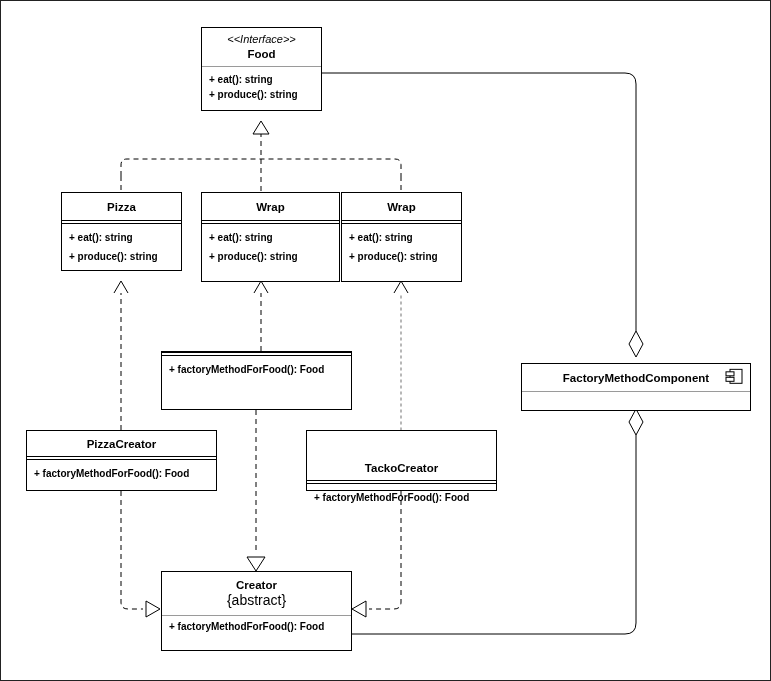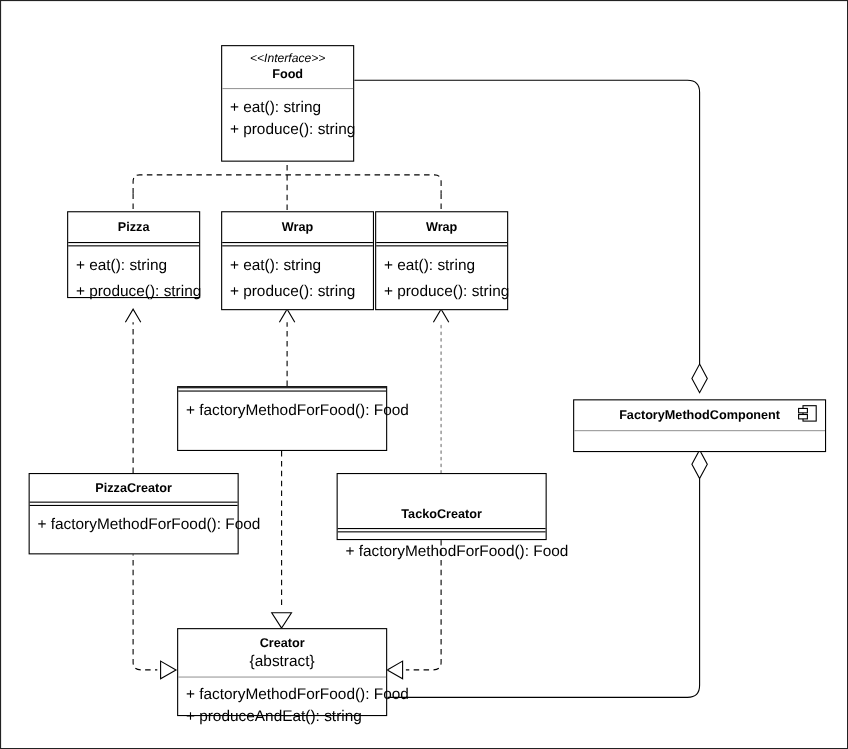--- a/index.html
+++ b/index.html
@@ -27,23 +27,24 @@
     color:#000000;
     line-height:1.25;
     padding:5px 4px 5px 4px;
     box-sizing:border-box;
   }
   .uml-head .stereo { font-weight:normal; font-style:italic; display:block; font-size:11px; }
   .uml-head .abs { font-weight:normal; font-style:normal; display:block; font-size:14px; }
   .divider { height:1px; background:#9a9a9a; margin:0; }
   .divider2 { height:1px; background:#000000; margin:0; }
   .uml-body {
-    font-size:14px; color:#000000;
+    font-size:10px; color:#000000;
     padding:6px 7px 6px 7px;
     box-sizing:border-box;
+    font-weight:bold;
   }
   .uml-body .m { display:block; white-space:nowrap; }
   .spaced .m { margin:4px 0 8px 0; }
   .spaced .m:first-child { margin-top:2px; }
   .tight .m { margin:0; line-height:1.45; }
   .single .m { margin:2px 0; }
   .comp-icon { position:absolute; right:7px; top:50%; transform:translateY(-50%); }
 </style>
 </head>
 <body>
@@ -97,21 +98,21 @@
       <path d="M120,490 L120,601 Q120,608 127,608 L142,608" stroke="#000" stroke-width="1" fill="none" stroke-dasharray="5,4"></path>
       <polygon points="159,608 145,600 145,616" fill="#ffffff" stroke="#000" stroke-width="1"></polygon>
     </g>
 
     <g>
       <path d="M400,490 L400,601 Q400,608 393,608 L368,608" stroke="#000" stroke-width="1" fill="none" stroke-dasharray="5,4"></path>
       <polygon points="351,608 365,600 365,616" fill="#ffffff" stroke="#000" stroke-width="1"></polygon>
     </g>
   </svg>
 
-  <div class="uml-box" style="left:200px; top:40px; width:121px; height:106px;">
+  <div class="uml-box" style="left:200px; top:26px; width:121px; height:84px;">
     <div class="uml-head">
       <span class="stereo">&lt;&lt;Interface&gt;&gt;</span>
       <span>Food</span>
     </div>
     <div class="divider"></div>
     <div class="uml-body tight">
       <span class="m">+ eat(): string</span>
       <span class="m">+ produce(): string</span>
     </div>
   </div>
@@ -157,21 +158,21 @@
 
   <div class="uml-box" style="left:160px; top:350px; width:191px; height:59px;">
     <div class="divider2"></div>
     <div style="height:2px;"></div>
     <div class="divider2"></div>
     <div class="uml-body single">
       <span class="m">+ factoryMethodForFood(): Food</span>
     </div>
   </div>
 
-  <div class="uml-box" style="left:25px; top:429px; width:191px; height:74px;">
+  <div class="uml-box" style="left:25px; top:429px; width:191px; height:61px;">
     <div class="uml-head" style="padding:6px 4px 5px 4px;">
       <span>PizzaCreator</span>
     </div>
     <div class="divider2"></div>
     <div style="height:2px;"></div>
     <div class="divider2"></div>
     <div class="uml-body single">
       <span class="m">+ factoryMethodForFood(): Food</span>
     </div>
   </div>
@@ -189,21 +190,20 @@
   </div>
 
   <div class="uml-box" style="left:160px; top:570px; width:191px; height:80px;">
     <div class="uml-head" style="padding:6px 4px 5px 4px;">
       <span>Creator</span>
       <span class="abs">{abstract}</span>
     </div>
     <div class="divider"></div>
     <div class="uml-body tight" style="padding-top:4px;">
       <span class="m">+ factoryMethodForFood(): Food</span>
-      <span class="m">+ produceAndEat(): string</span>
     </div>
   </div>
 
   <div class="uml-box" style="left:520px; top:362px; width:230px; height:48px;">
     <div class="uml-head" style="padding:7px 4px 6px 4px; position:relative;">
       <span>FactoryMethodComponent</span>
       <span class="comp-icon">
         <svg width="18" height="16" viewBox="0 0 18 16">
           <rect x="5" y="1" width="12" height="14" fill="#ffffff" stroke="#000" stroke-width="1"></rect>
           <rect x="1" y="3.5" width="8" height="4" fill="#ffffff" stroke="#000" stroke-width="1"></rect>

